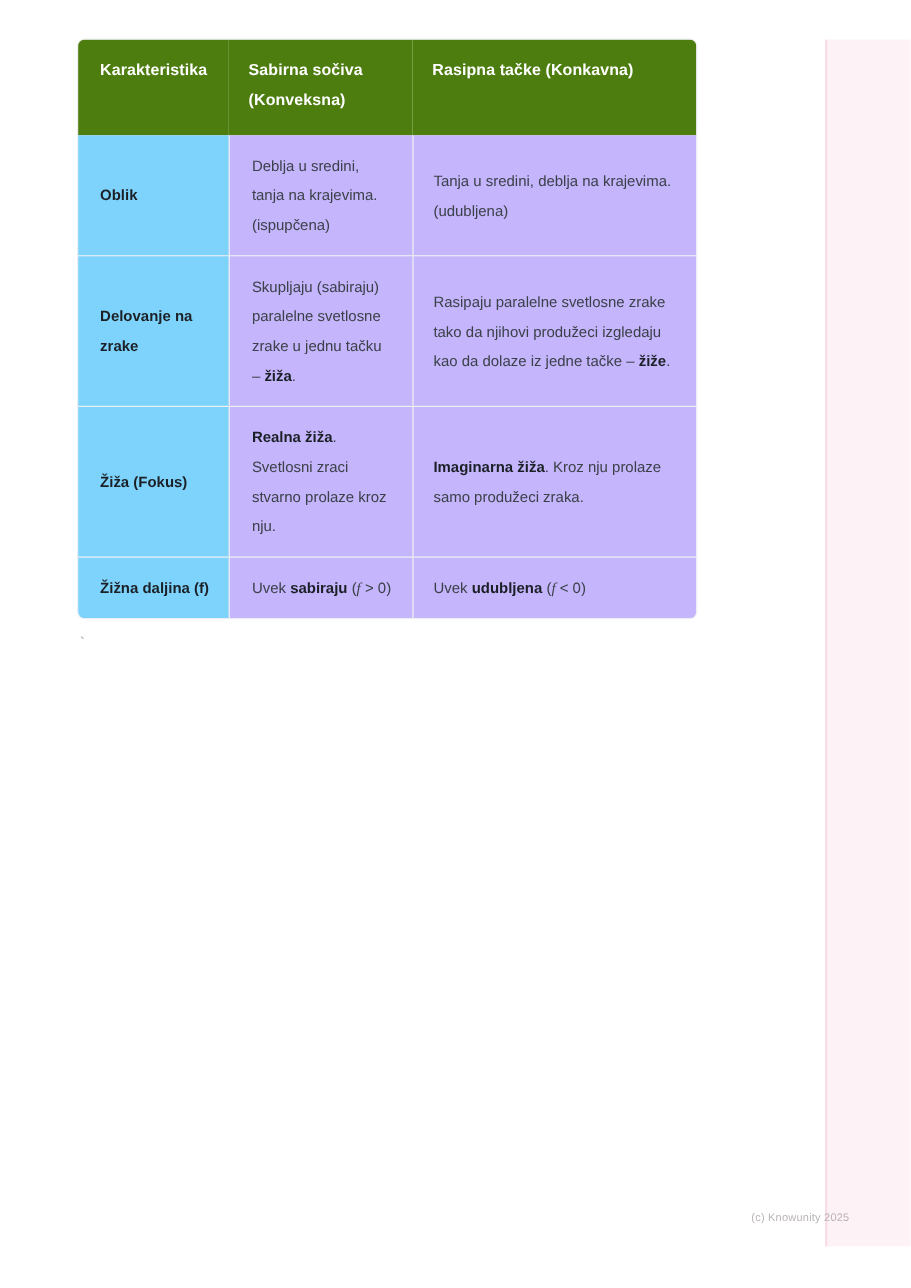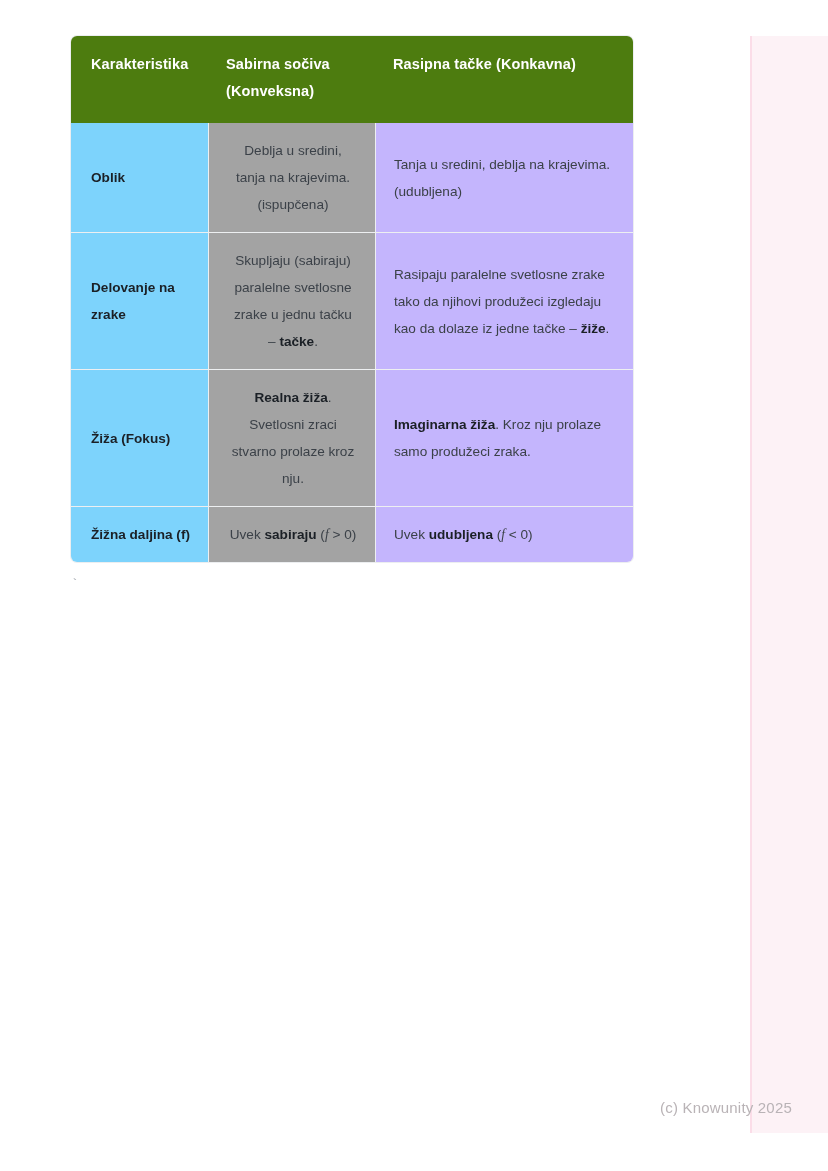--- a/index.html
+++ b/index.html
@@ -81,21 +81,21 @@
     border-left: 1px solid #edeff1;
     background: #ffffff;
   }
   tbody td.rowhead {
     font-weight: 700;
     color: #1b2026;
     background: #7dd3fc;
     border-left: none;
     padding-left: 20px;
   }
-  tbody td.cell-mid { background: #a3a3a3; text-align: center; }
+  tbody td.cell-mid { background: #c4b5fd; }
   tbody td.cell-right { background: #c4b5fd; padding-left: 18px; }
 
   tbody tr:first-child td { border-top: none; }
 
   b, strong { font-weight: 700; color: #1b2026; }
   .mathvar {
     font-family: "Liberation Serif", "DejaVu Serif", serif;
     font-style: italic;
   }
 
@@ -106,23 +106,23 @@
     top: 575px;
     font-size: 13px;
     line-height: 20px;
     color: #9aa1a8;
     font-family: "Liberation Mono", "DejaVu Sans Mono", monospace;
   }
 
   
   .watermark {
     position: absolute;
-    left: 660px;
+    left: 683px;
     top: 1101px;
-    font-size: 15px;
+    font-size: 10px;
     line-height: 14px;
     color: #b9b3b6;
     letter-spacing: .2px;
     white-space: nowrap;
   }
 </style>
 </head>
 <body>
 
 <div class="page-band"></div>
@@ -150,21 +150,21 @@
           <strong></strong><span>Deblja u sredini, tanja na krajevima. (ispupčena)</span><strong></strong><span></span>
         </td>
         <td class="cell-right">
           <strong></strong><span>Tanja u sredini, deblja na krajevima. (udubljena)</span><strong></strong><span></span>
         </td>
       </tr>
 
       <tr>
         <td class="rowhead">Delovanje na zrake</td>
         <td class="cell-mid">
-          <strong></strong><span>Skupljaju (sabiraju) paralelne svetlosne zrake u jednu tačku – </span><strong>tačke</strong><span>.</span>
+          <strong></strong><span>Skupljaju (sabiraju) paralelne svetlosne zrake u jednu tačku – </span><strong>žiža</strong><span>.</span>
         </td>
         <td class="cell-right">
           <strong></strong><span>Rasipaju paralelne svetlosne zrake tako da njihovi produžeci izgledaju kao da dolaze iz jedne tačke – </span><strong>žiže</strong><span>.</span>
         </td>
       </tr>
 
       <tr>
         <td class="rowhead">Žiža (Fokus)</td>
         <td class="cell-mid">
           <strong>Realna žiža</strong><span>. Svetlosni zraci stvarno prolaze kroz nju.</span><strong></strong><span></span>

